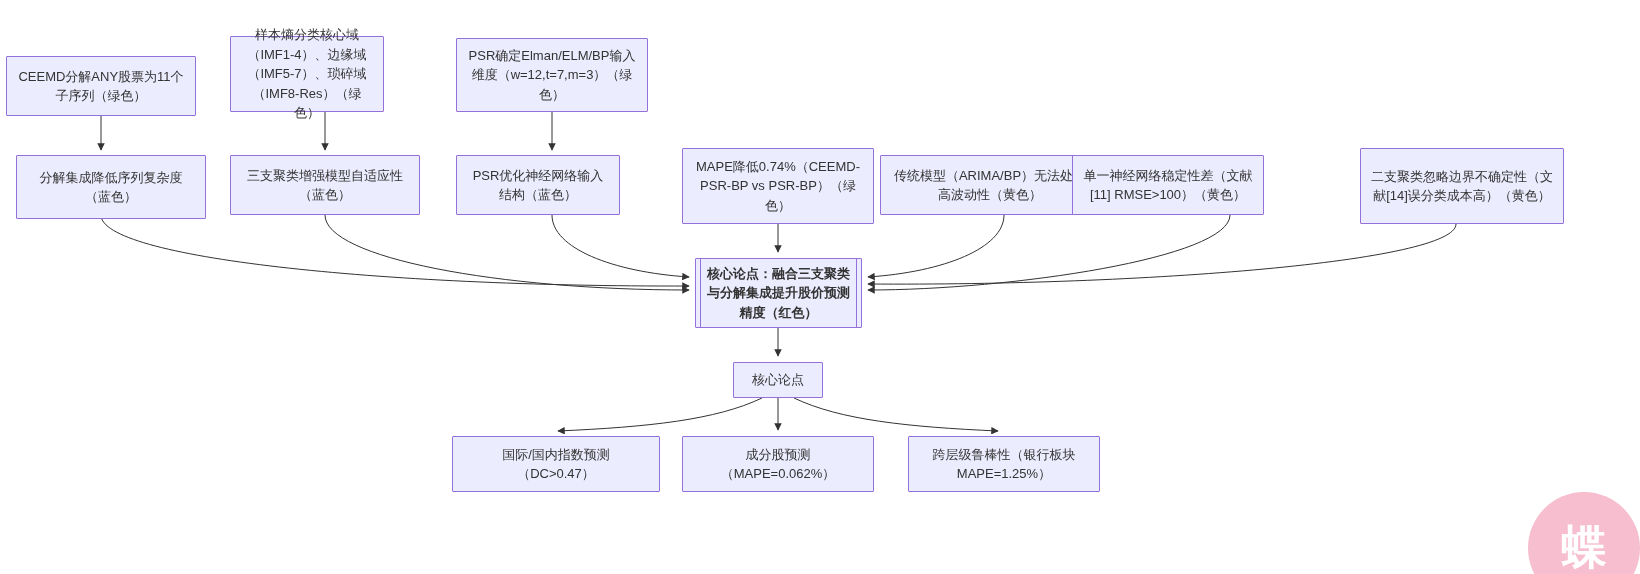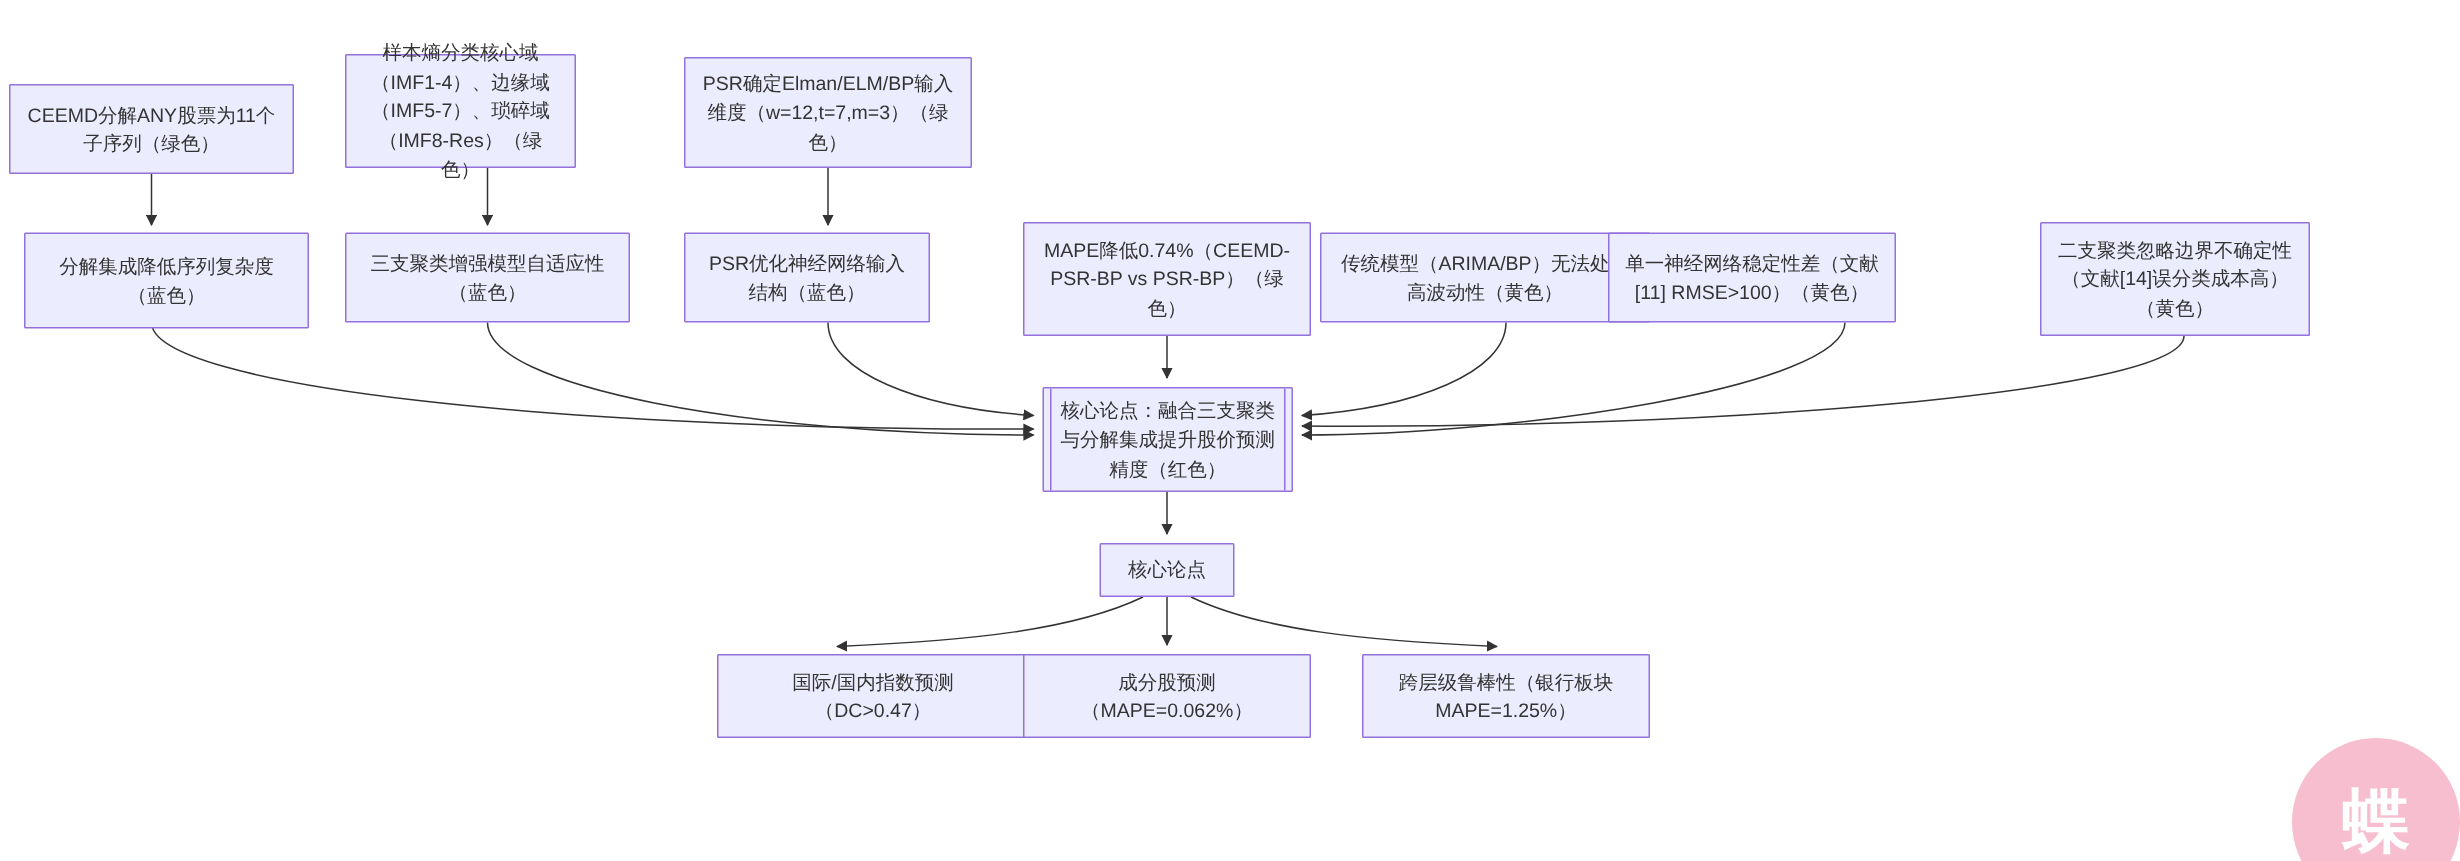--- a/index.html
+++ b/index.html
@@ -10,21 +10,21 @@
   }
   .edges{position:absolute;left:0;top:0;width:1640px;height:574px;z-index:0;}
   .edge{stroke:#333333;stroke-width:1;fill:none;}
   .node{
     position:absolute;z-index:1;box-sizing:border-box;
     background:#ECECFF;border:1px solid #9370DB;border-radius:1px;
     display:flex;align-items:center;justify-content:center;
     text-align:center;font-size:13px;line-height:1.5;color:#333;
     padding:6px 10px;white-space:pre-line;
   }
-  .node.core{font-weight:400;}
+  .node.core{font-weight:700;}
   .node.core::before,.node.core::after{
     content:"";position:absolute;top:0;bottom:0;width:0;
     border-left:1px solid #9370DB;
   }
   .node.core::before{left:4px;}
   .node.core::after{right:4px;}
   .watermark{
     position:absolute;left:1528px;top:492px;width:112px;height:112px;
     border-radius:50%;background:#F6BECE;z-index:2;
     display:flex;align-items:center;justify-content:center;
@@ -59,27 +59,27 @@
 <div class="node" style="left:6px;top:56px;width:190px;height:60px">CEEMD分解ANY股票为11个子序列（绿色）</div>
 <div class="node" style="left:230px;top:36px;width:154px;height:76px">样本熵分类核心域（IMF1-4）、边缘域（IMF5-7）、琐碎域（IMF8-Res）（绿色）</div>
 <div class="node" style="left:456px;top:38px;width:192px;height:74px">PSR确定Elman/ELM/BP输入维度（w=12,t=7,m=3）（绿色）</div>
 
 <div class="node" style="left:16px;top:155px;width:190px;height:64px">分解集成降低序列复杂度（蓝色）</div>
 <div class="node" style="left:230px;top:155px;width:190px;height:60px">三支聚类增强模型自适应性（蓝色）</div>
 <div class="node" style="left:456px;top:155px;width:164px;height:60px">PSR优化神经网络输入结构（蓝色）</div>
 <div class="node" style="left:682px;top:148px;width:192px;height:76px">MAPE降低0.74%（CEEMD-PSR-BP vs PSR-BP）（绿色）</div>
 <div class="node" style="left:880px;top:155px;width:220px;height:60px">传统模型（ARIMA/BP）无法处理高波动性（黄色）</div>
 <div class="node" style="left:1072px;top:155px;width:192px;height:60px">单一神经网络稳定性差（文献[11] RMSE&gt;100）（黄色）</div>
-<div class="node" style="left:1360px;top:148px;width:180px;height:76px">二支聚类忽略边界不确定性（文献[14]误分类成本高）（黄色）</div>
+<div class="node" style="left:1360px;top:148px;width:204px;height:76px">二支聚类忽略边界不确定性（文献[14]误分类成本高）（黄色）</div>
 
 <div class="node core" style="left:695px;top:258px;width:167px;height:70px">核心论点：融合三支聚类与分解集成提升股价预测精度（红色）</div>
 
 <div class="node" style="left:733px;top:362px;width:90px;height:36px">核心论点</div>
 
-<div class="node" style="left:478px;top:436px;width:208px;height:56px">国际/国内指数预测
+<div class="node" style="left:452px;top:436px;width:208px;height:56px">国际/国内指数预测
 （DC&gt;0.47）</div>
 <div class="node" style="left:682px;top:436px;width:192px;height:56px">成分股预测
 （MAPE=0.062%）</div>
 <div class="node" style="left:908px;top:436px;width:192px;height:56px">跨层级鲁棒性（银行板块
 MAPE=1.25%）</div>
 
 <div class="watermark">
   <span>蝶</span>
 </div>
 

